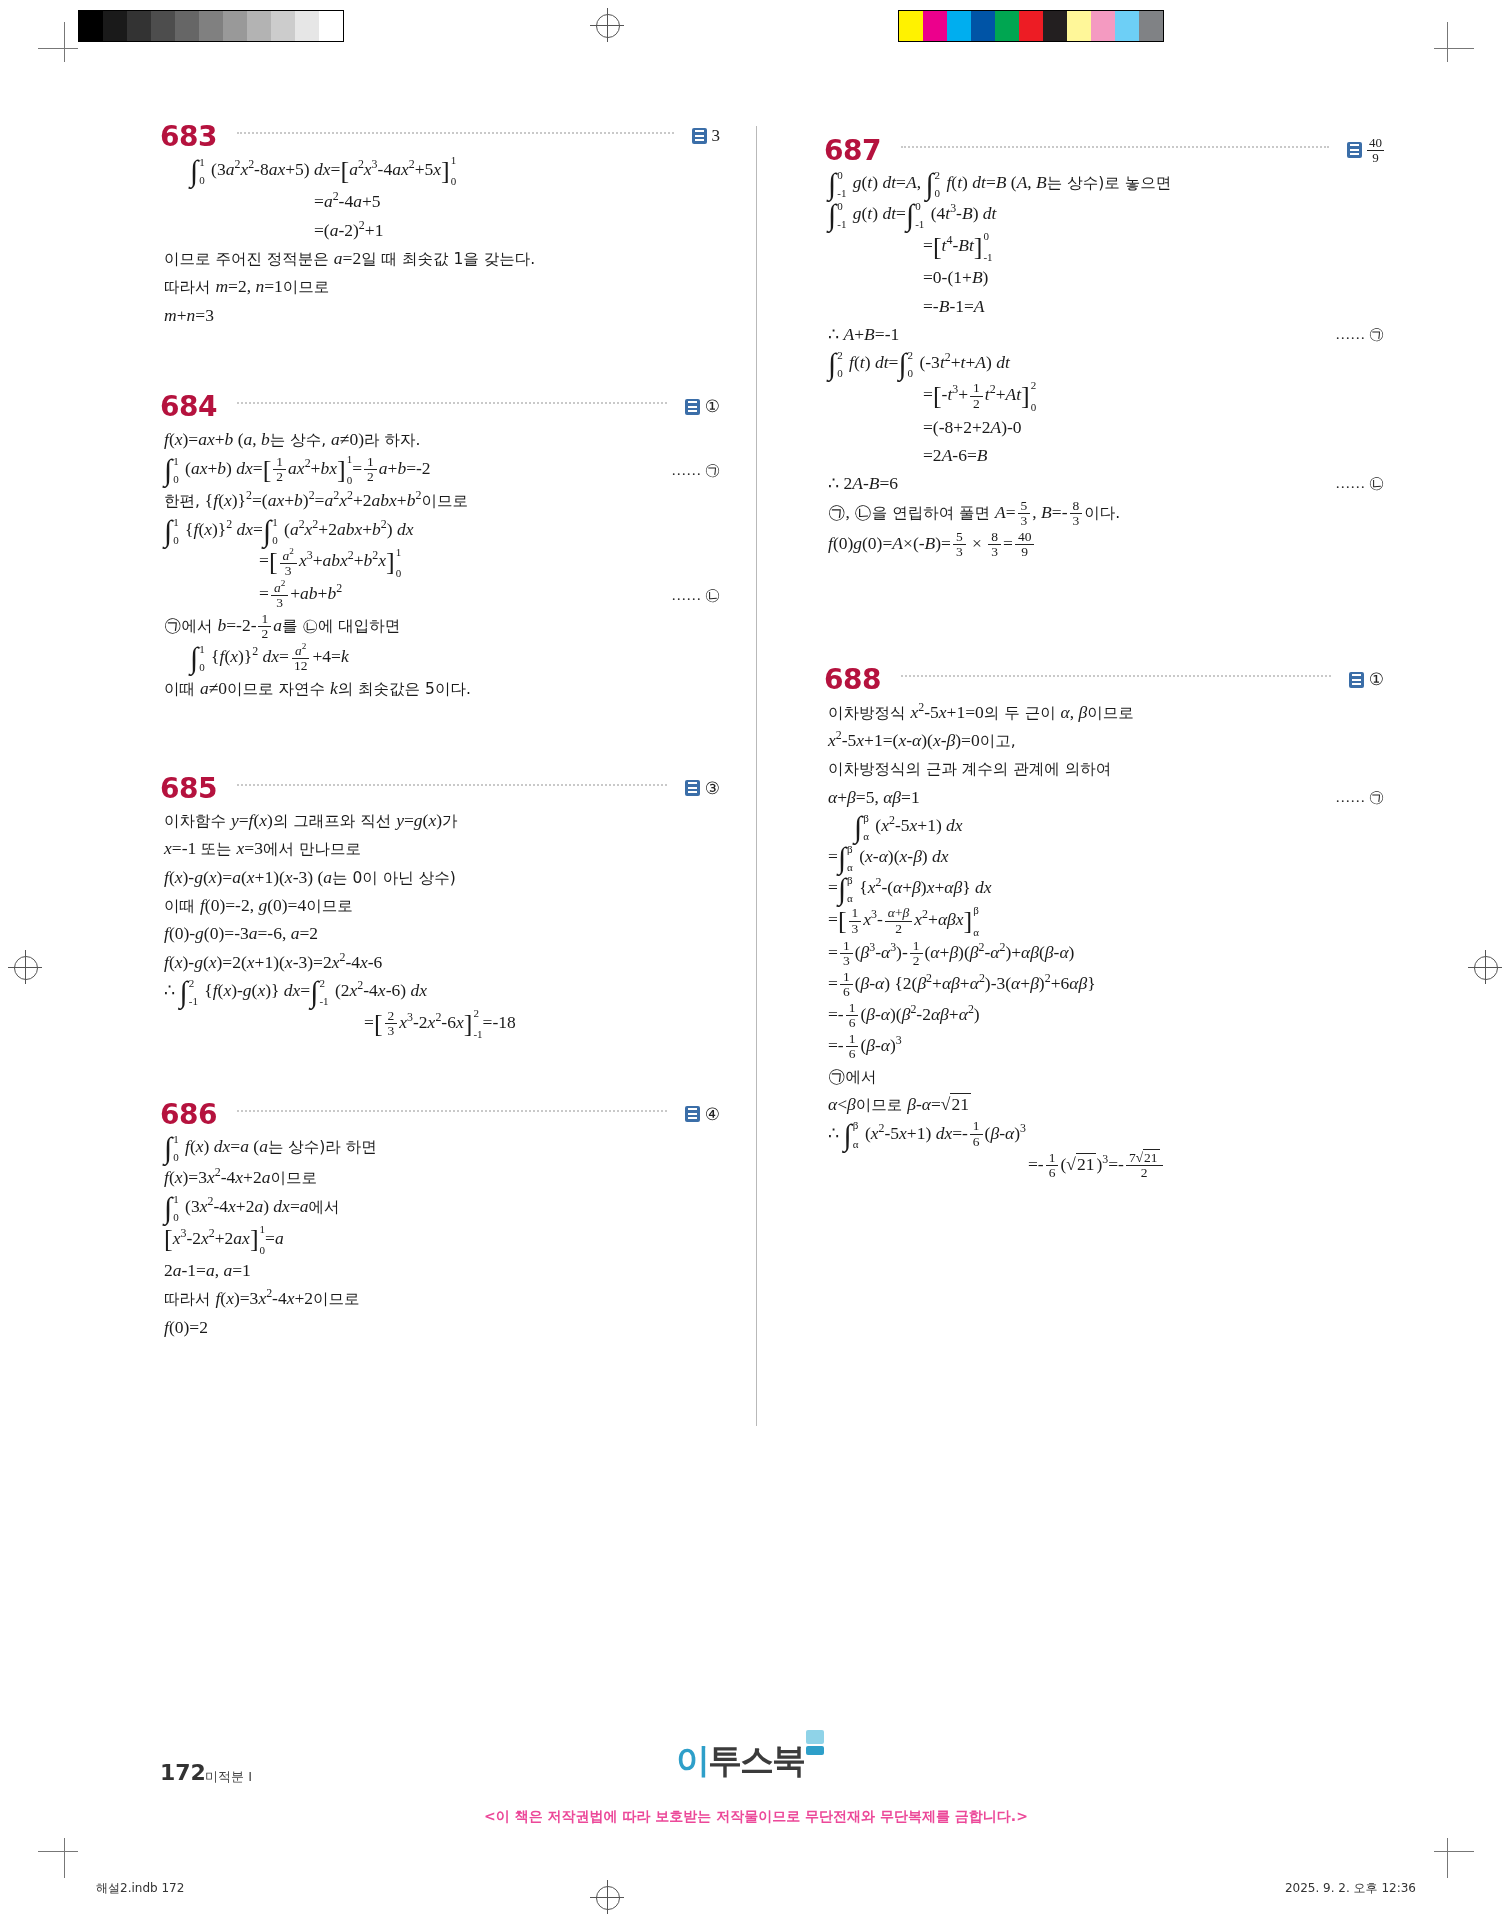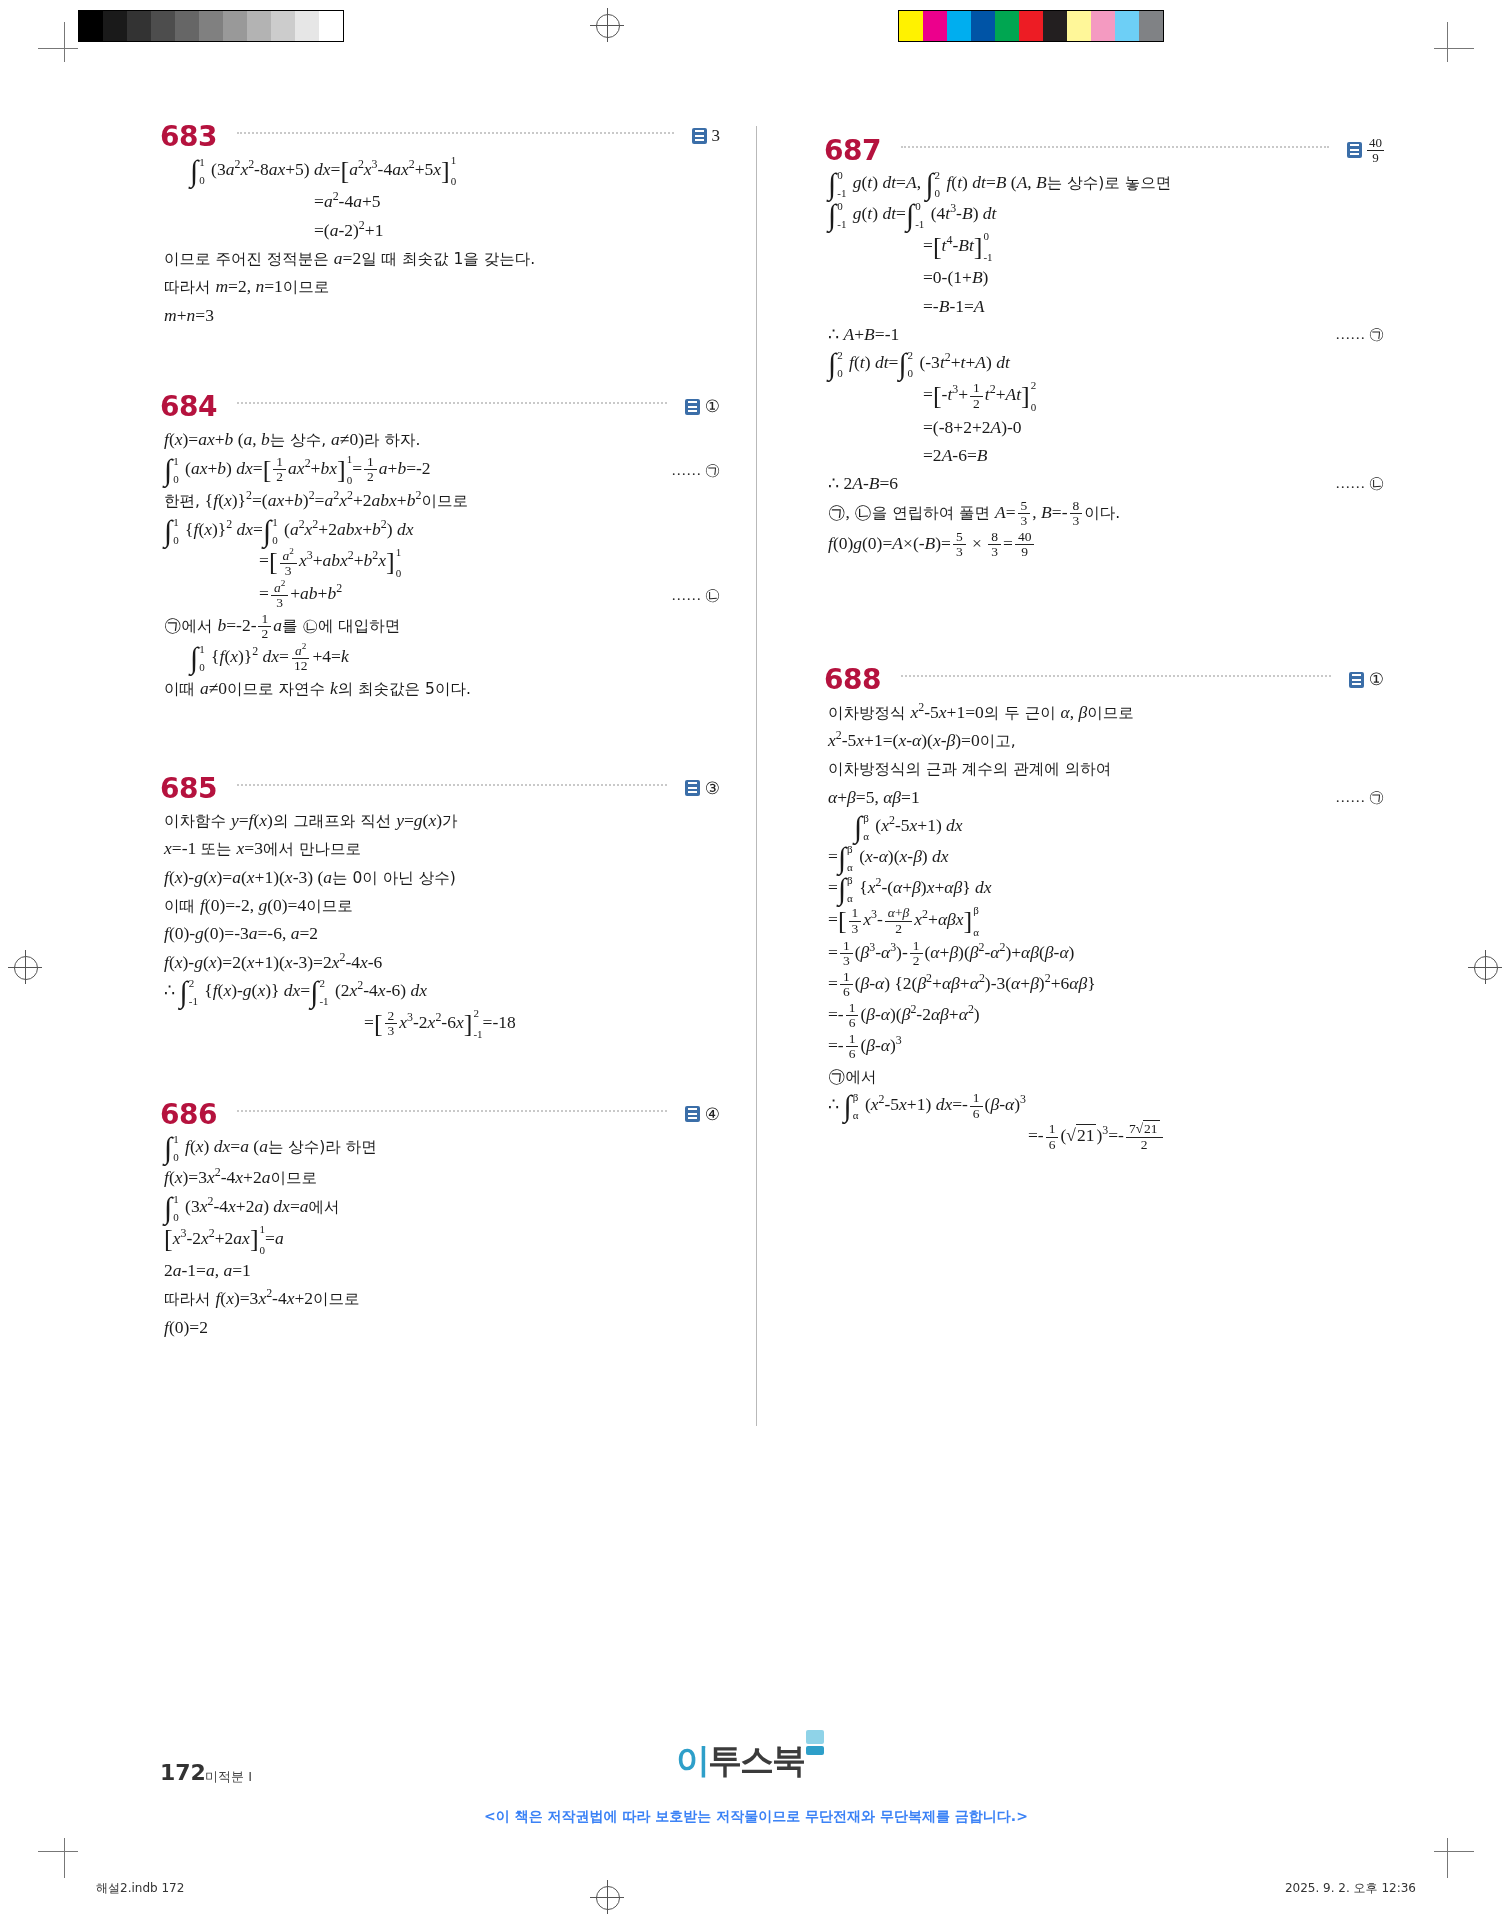--- a/index.html
+++ b/index.html
@@ -87,21 +87,21 @@
   .sqrt{border-top:1px solid #222;padding:0 2px 0 1px;}
 
   
   .footer{position:absolute;left:0;top:1760px;width:1512px;}
   .pagenum{position:absolute;left:160px;top:0;font-family:"DejaVu Sans",sans-serif;font-weight:bold;font-size:22px;color:#333;}
   .booktitle{position:absolute;left:205px;top:8px;font-family:"DejaVu Sans",sans-serif;font-size:13px;color:#444;}
   .logo{position:absolute;left:676px;top:-22px;font-family:"DejaVu Sans",sans-serif;font-weight:bold;font-size:34px;color:#2e9fc9;letter-spacing:-2px;}
   .logo .dark{color:#3b3b3b;}
   .logo-mark{position:absolute;left:806px;top:-30px;width:18px;height:14px;background:#8fd3e8;border-radius:2px;}
   .logo-mark2{position:absolute;left:806px;top:-14px;width:18px;height:9px;background:#2e9fc9;border-radius:2px;}
-  .copyright{position:absolute;left:0;top:48px;width:1512px;text-align:center;font-family:"DejaVu Sans",sans-serif;font-weight:bold;font-size:14px;color:#3b82f6;}
+  .copyright{position:absolute;left:0;top:48px;width:1512px;text-align:center;font-family:"DejaVu Sans",sans-serif;font-weight:bold;font-size:14px;color:#ec4899;}
   .indb{position:absolute;left:96px;top:1880px;font-family:"DejaVu Sans",sans-serif;font-size:12px;color:#333;}
   .stamp{position:absolute;right:96px;top:1880px;font-family:"DejaVu Sans",sans-serif;font-size:12px;color:#333;}
 </style>
 </head>
 <body>
 
 <div class="page">
 
   <div class="grayscale-bar" id="grayscale-bar">
       <i style="background: rgb(0, 0, 0);"></i>
@@ -536,20 +536,21 @@
                 </span>(<span class="mi">β</span>-<span class="mi">α</span>) {2(<span class="mi">β</span><sup>2</sup>+<span class="mi">αβ</span>+<span class="mi">α</span><sup>2</sup>)-3(<span class="mi">α</span>+<span class="mi">β</span>)<sup>2</sup>+6<span class="mi">αβ</span>}</span></div>
             <div class="line"><span>=-<span class="fr">
                   <span class="n">1</span>
                   <span class="d">6</span>
                 </span>(<span class="mi">β</span>-<span class="mi">α</span>)(<span class="mi">β</span><sup>2</sup>-2<span class="mi">αβ</span>+<span class="mi">α</span><sup>2</sup>)</span></div>
             <div class="line"><span>=-<span class="fr">
                   <span class="n">1</span>
                   <span class="d">6</span>
                 </span>(<span class="mi">β</span>-<span class="mi">α</span>)<sup>3</sup></span></div>
             <div class="line"><span>㉠<span class="ko">에서</span></span></div>
+            <div class="line"><span><span class="mi">α</span>&lt;<span class="mi">β</span><span class="ko">이므로 </span><span class="mi">β</span>-<span class="mi">α</span>=√<span class="sqrt">21</span></span></div>
             <div class="line"><span>∴ <span class="intg">
                   <span class="intsign">∫</span>
                   <span class="lim">
                     <span class="up">β</span>
                     <span class="lo">α</span>
                   </span>
                 </span> (<span class="mi">x</span><sup>2</sup>-5<span class="mi">x</span>+1) <span class="mi">dx</span>=-<span class="fr">
                   <span class="n">1</span>
                   <span class="d">6</span>
                 </span>(<span class="mi">β</span>-<span class="mi">α</span>)<sup>3</sup></span></div>

